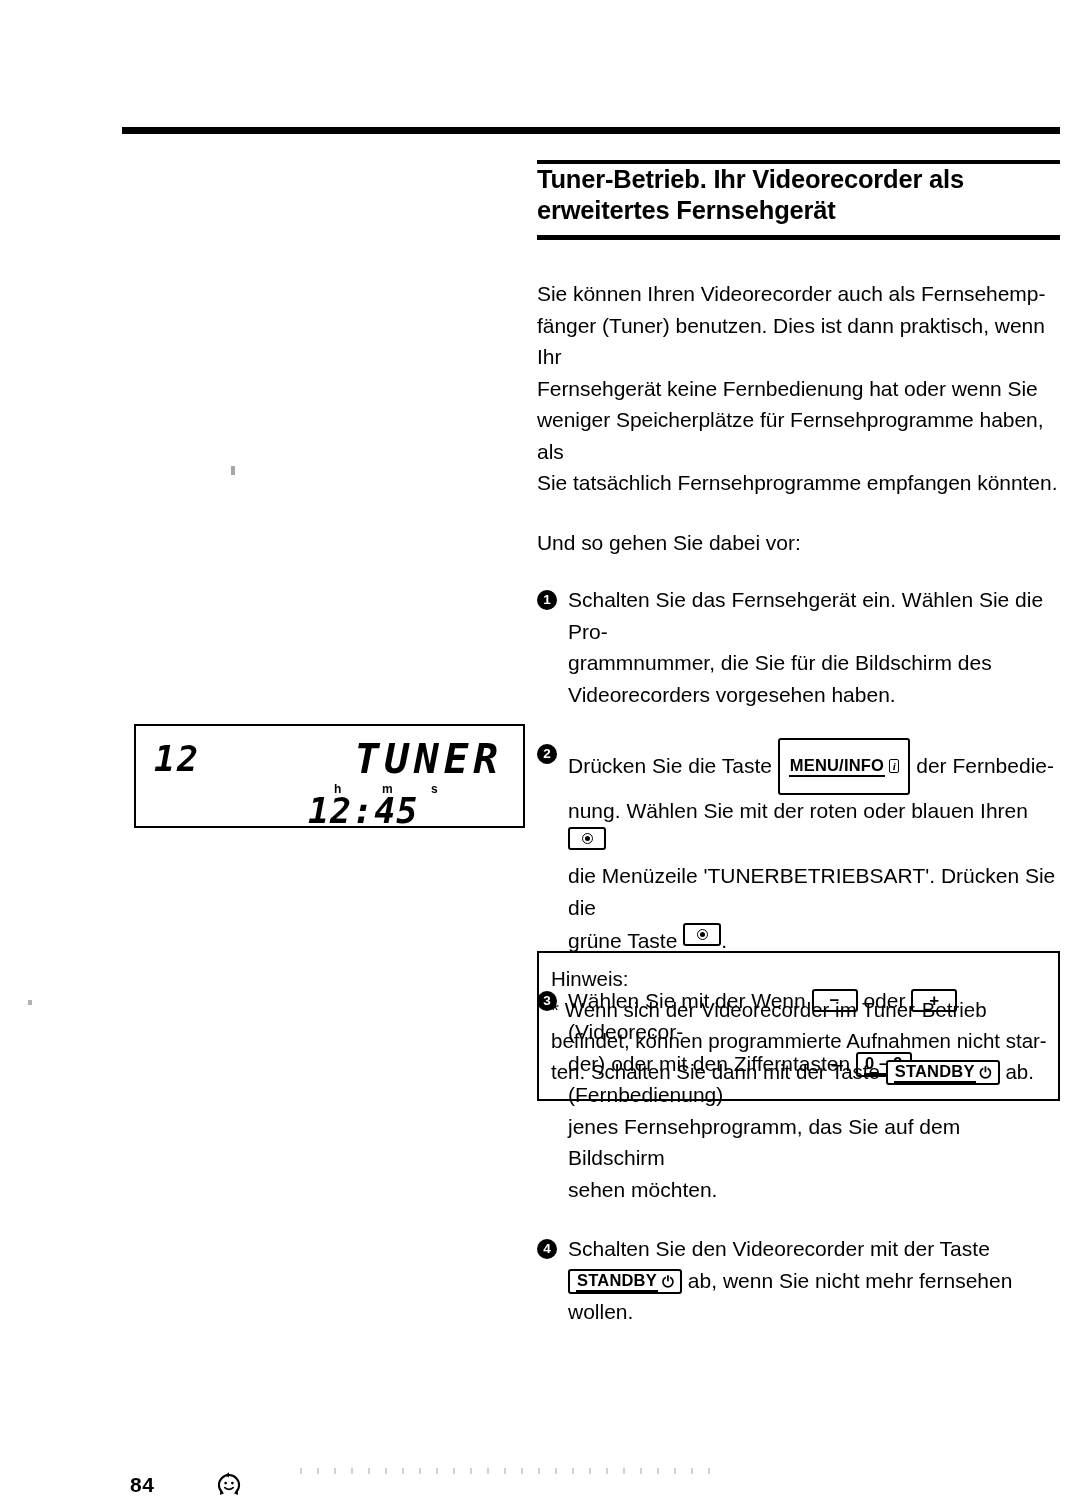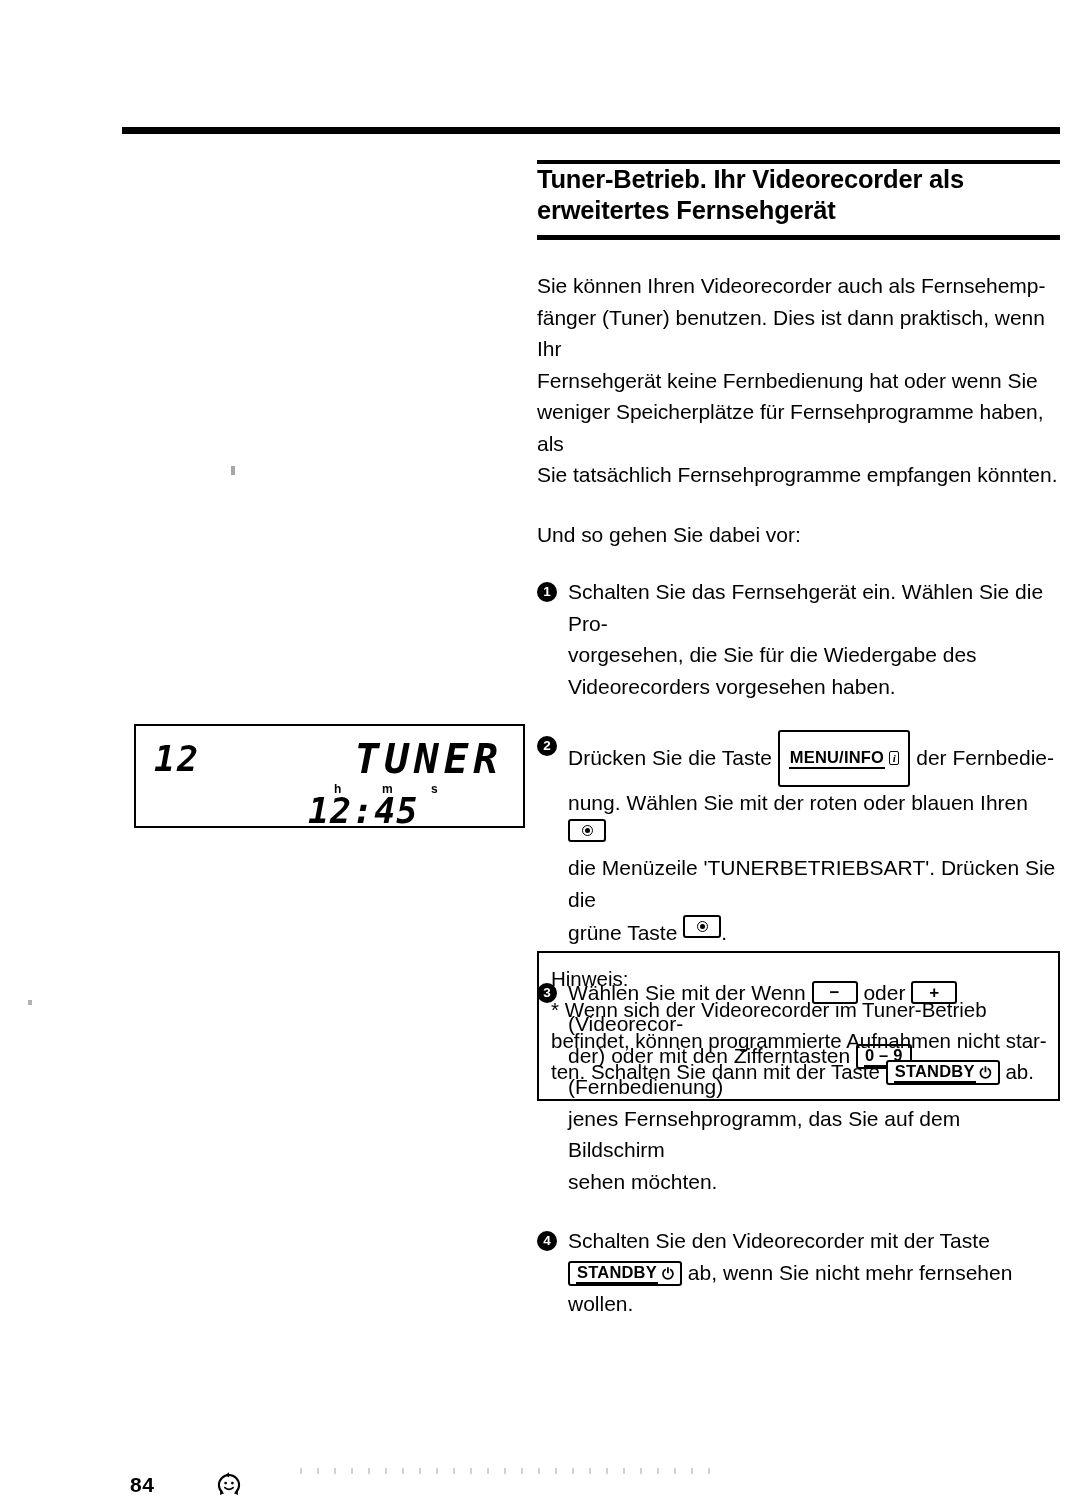--- a/index.html
+++ b/index.html
@@ -61,21 +61,21 @@
     padding: 0;
   }
 
   .body-text {
     font-size: 21px;
     line-height: 31.5px;
     letter-spacing: -0.05px;
   }
 
   .para {
-    margin-top: 30px;
+    margin-top: 38px;
   }
   .para.tight { margin-top: 28px; }
 
   
   .steps {
     margin-top: 26px;
   }
   .step {
     position: relative;
     padding-left: 31px;
@@ -330,21 +330,21 @@
       <span>Sie tatsächlich Fernsehprogramme empfangen könnten.</span>
     </div>
 
     <div class="body-text para tight">Und so gehen Sie dabei vor:</div>
 
     <div class="steps">
 
       <div class="step">
         <span class="step-num">1</span>
         <span>Schalten Sie das Fernsehgerät ein. Wählen Sie die Pro-</span><br>
-        <span>vorgesehen, die Sie für die Wiedergabe des</span><br>
+        <span>grammnummer, die Sie für die Bildschirm des</span><br>
         <span>Videorecorders vorgesehen haben.</span>
       </div>
 
       <div class="step">
         <span class="step-num">2</span>
         <span>Drücken Sie die Taste</span>
         <span class="key wide"><span class="lbl">MENU/INFO</span><span class="infobox">i</span></span>
         <span>der  Fernbedie-</span><br>
         <span>nung. Wählen Sie mit der roten oder blauen Ihren</span>
         <span class="key-dot"></span><br>

